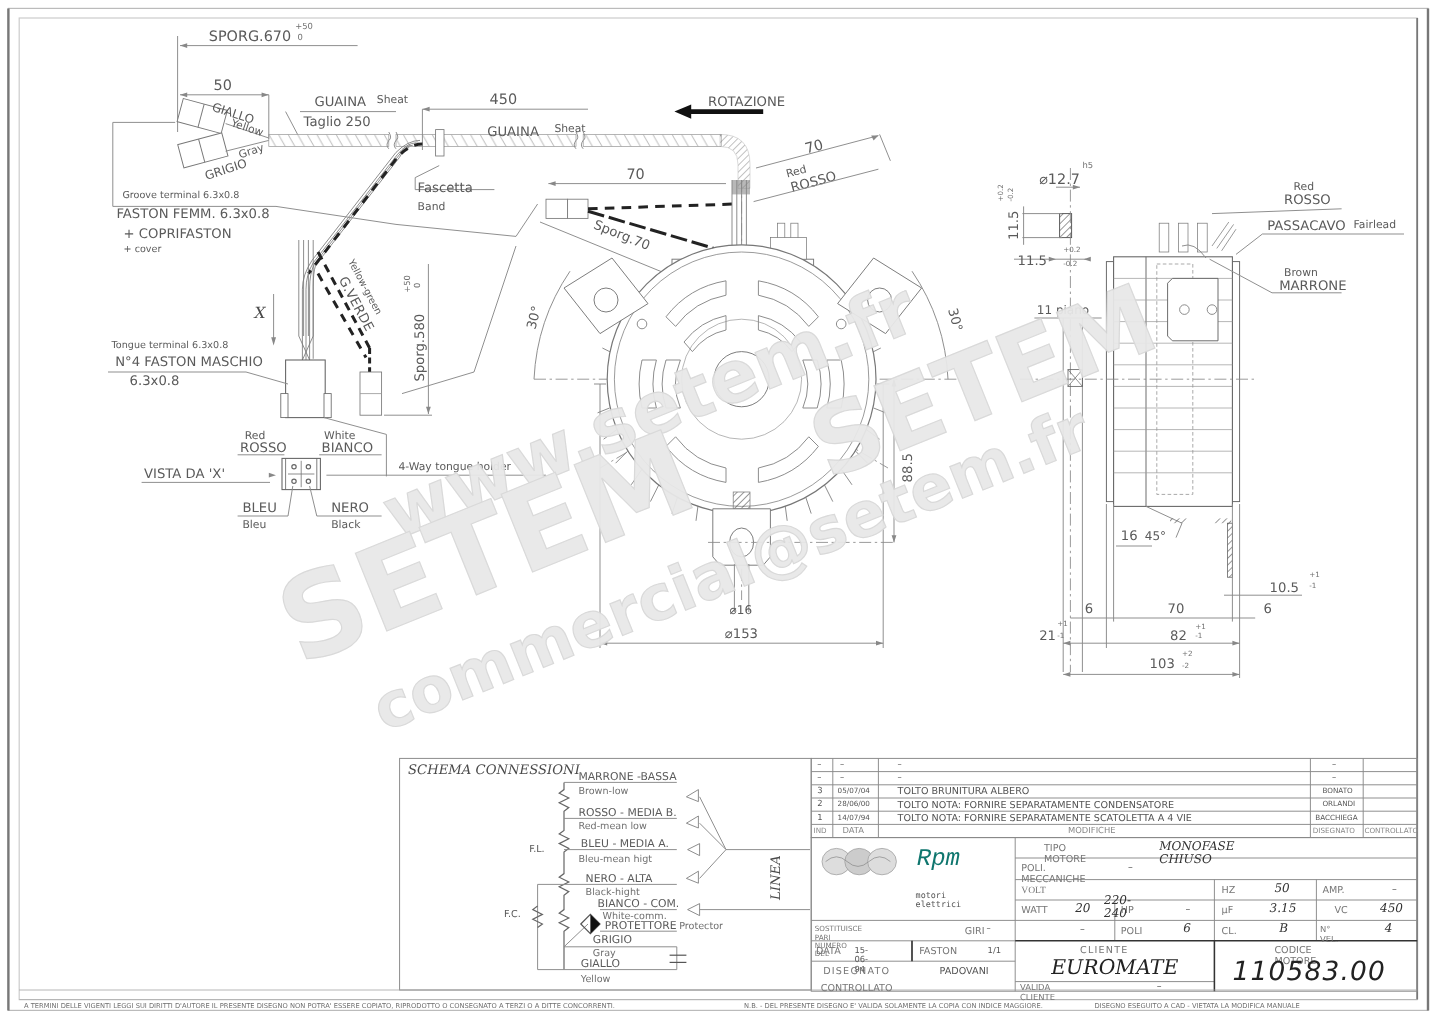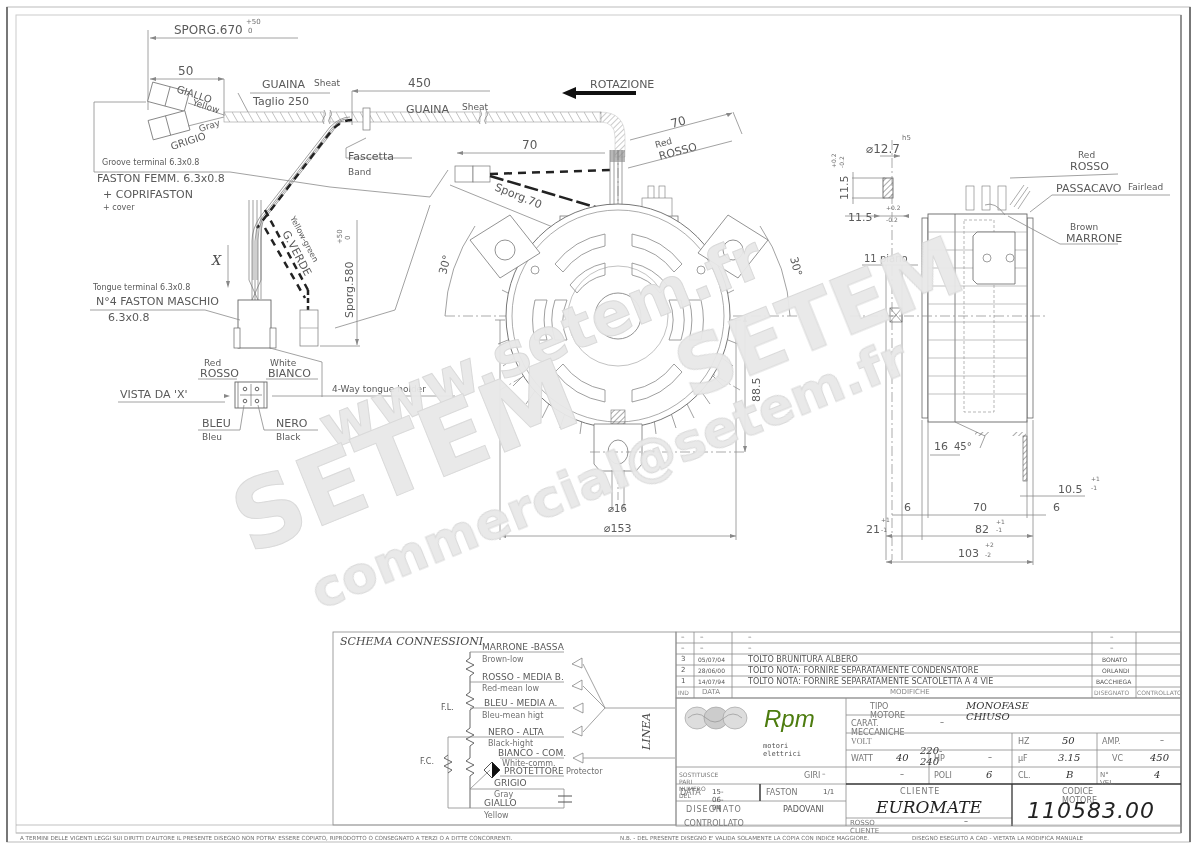--- a/index.html
+++ b/index.html
@@ -525,37 +525,37 @@
   <div style="position:absolute;left:72px;top:44px;font-size:8px">TOLTO NOTA: FORNIRE SEPARATAMENTE SCATOLETTA A 4 VIE</div>
   <div style="position:absolute;left:420px;top:44px;font-size:6px">BACCHIEGA</div>
   <div style="position:absolute;left:2px;top:55px;font-size:6px;color:#888">IND</div>
   <div style="position:absolute;left:26px;top:55px;font-size:7px;color:#888">DATA</div>
   <div style="position:absolute;left:214px;top:55px;font-size:7px;color:#888">MODIFICHE</div>
   <div style="position:absolute;left:418px;top:55px;font-size:6px;color:#888">DISEGNATO</div>
   <div style="position:absolute;left:461px;top:55px;font-size:6px;color:#888">CONTROLLATO</div>
 </div>
 
 <div class="tb" style="left:0;top:0;">
-  <div style="position:absolute;left:764px;top:705px;font-family:Liberation Sans, sans-serif;font-style:italic;font-size:24px;color:#4d7c0f;">Rpm</div>
+  <div style="position:absolute;left:764px;top:705px;font-family:Liberation Mono, monospace;font-style:italic;font-size:20px;color:#0f766e;">Rpm</div>
   <div style="position:absolute;left:763px;top:742px;font-family:'DejaVu Sans Mono',monospace;font-size:7px;">motori elettrici</div>
 
   <div style="position:absolute;left:870px;top:702px;font-size:8px;color:#777;">TIPO MOTORE</div>
   <div style="position:absolute;left:966px;top:700px;font-family:'DejaVu Serif',serif;font-style:italic;font-size:10px;color:#333;">MONOFASE CHIUSO</div>
-  <div style="position:absolute;left:851px;top:719px;font-size:8px;color:#777;">CARAT. MECCANICHE</div>
+  <div style="position:absolute;left:851px;top:719px;font-size:8px;color:#777;">POLI. MECCANICHE</div>
   <div style="position:absolute;left:940px;top:718px;font-size:8px;">–</div>
 
   <div style="position:absolute;left:851px;top:737px;font-size:8px;color:#777;font-family:Liberation Serif, serif;">VOLT</div>
   <div style="position:absolute;left:920px;top:735px;font-family:'DejaVu Serif',serif;font-style:italic;font-size:10px;color:#333;margin-top:10px;">220-240</div>
   <div style="position:absolute;left:1018px;top:737px;font-size:8px;color:#777;">HZ</div>
   <div style="position:absolute;left:1062px;top:735px;font-family:'DejaVu Serif',serif;font-style:italic;font-size:10px;color:#333;">50</div>
   <div style="position:absolute;left:1102px;top:737px;font-size:8px;color:#777;">AMP.</div>
   <div style="position:absolute;left:1160px;top:736px;font-size:8px;">–</div>
 
   <div style="position:absolute;left:851px;top:754px;font-size:8px;color:#777;">WATT</div>
-  <div style="position:absolute;left:896px;top:752px;font-family:'DejaVu Serif',serif;font-style:italic;font-size:10px;color:#333;">40</div>
+  <div style="position:absolute;left:896px;top:752px;font-family:'DejaVu Serif',serif;font-style:italic;font-size:10px;color:#333;">20</div>
   <div style="position:absolute;left:934px;top:754px;font-size:8px;color:#777;">HP</div>
   <div style="position:absolute;left:988px;top:753px;font-size:8px;">–</div>
   <div style="position:absolute;left:1018px;top:754px;font-size:8px;color:#777;">µF</div>
   <div style="position:absolute;left:1058px;top:752px;font-family:'DejaVu Serif',serif;font-style:italic;font-size:10px;color:#333;">3.15</div>
   <div style="position:absolute;left:1112px;top:754px;font-size:8px;color:#777;">VC</div>
   <div style="position:absolute;left:1150px;top:752px;font-family:'DejaVu Serif',serif;font-style:italic;font-size:10px;color:#333;">450</div>
 
   <div style="position:absolute;left:679px;top:771px;font-size:6px;color:#777;">SOSTITUISCE PARI NUMERO DEL</div>
   <div style="position:absolute;left:822px;top:770px;font-size:7px;">–</div>
   <div style="position:absolute;left:804px;top:771px;font-size:8px;color:#777;">GIRI</div>
@@ -570,18 +570,18 @@
   <div style="position:absolute;left:680px;top:788px;font-size:8px;color:#777;">DATA</div>
   <div style="position:absolute;left:712px;top:788px;font-size:7px;">15-06-94</div>
   <div style="position:absolute;left:766px;top:788px;font-size:8px;color:#777;">FASTON</div>
   <div style="position:absolute;left:823px;top:788px;font-size:7px;">1/1</div>
   <div style="position:absolute;left:686px;top:805px;font-size:8px;color:#777;letter-spacing:1px;">DISEGNATO</div>
   <div style="position:absolute;left:783px;top:805px;font-size:8px;">PADOVANI</div>
   <div style="position:absolute;left:684px;top:819px;font-size:8px;color:#777;">CONTROLLATO</div>
 
   <div style="position:absolute;left:900px;top:787px;font-size:8px;color:#777;letter-spacing:1px;">CLIENTE</div>
   <div style="position:absolute;left:876px;top:797px;font-family:'DejaVu Serif',serif;font-style:italic;font-size:17px;color:#222;">EUROMATE</div>
-  <div style="position:absolute;left:850px;top:819px;font-size:7px;color:#777;">ROSSO CLIENTE</div>
+  <div style="position:absolute;left:850px;top:819px;font-size:7px;color:#777;">VALIDA CLIENTE</div>
   <div style="position:absolute;left:964px;top:817px;font-size:8px;">–</div>
 
   <div style="position:absolute;left:1062px;top:787px;font-size:8px;color:#777;">CODICE MOTORE</div>
   <div style="position:absolute;left:1027px;top:798px;font-family:'DejaVu Sans',sans-serif;font-style:italic;font-size:22px;color:#222;letter-spacing:1px;">110583.00</div>
 </div>
 
 </body></html>

